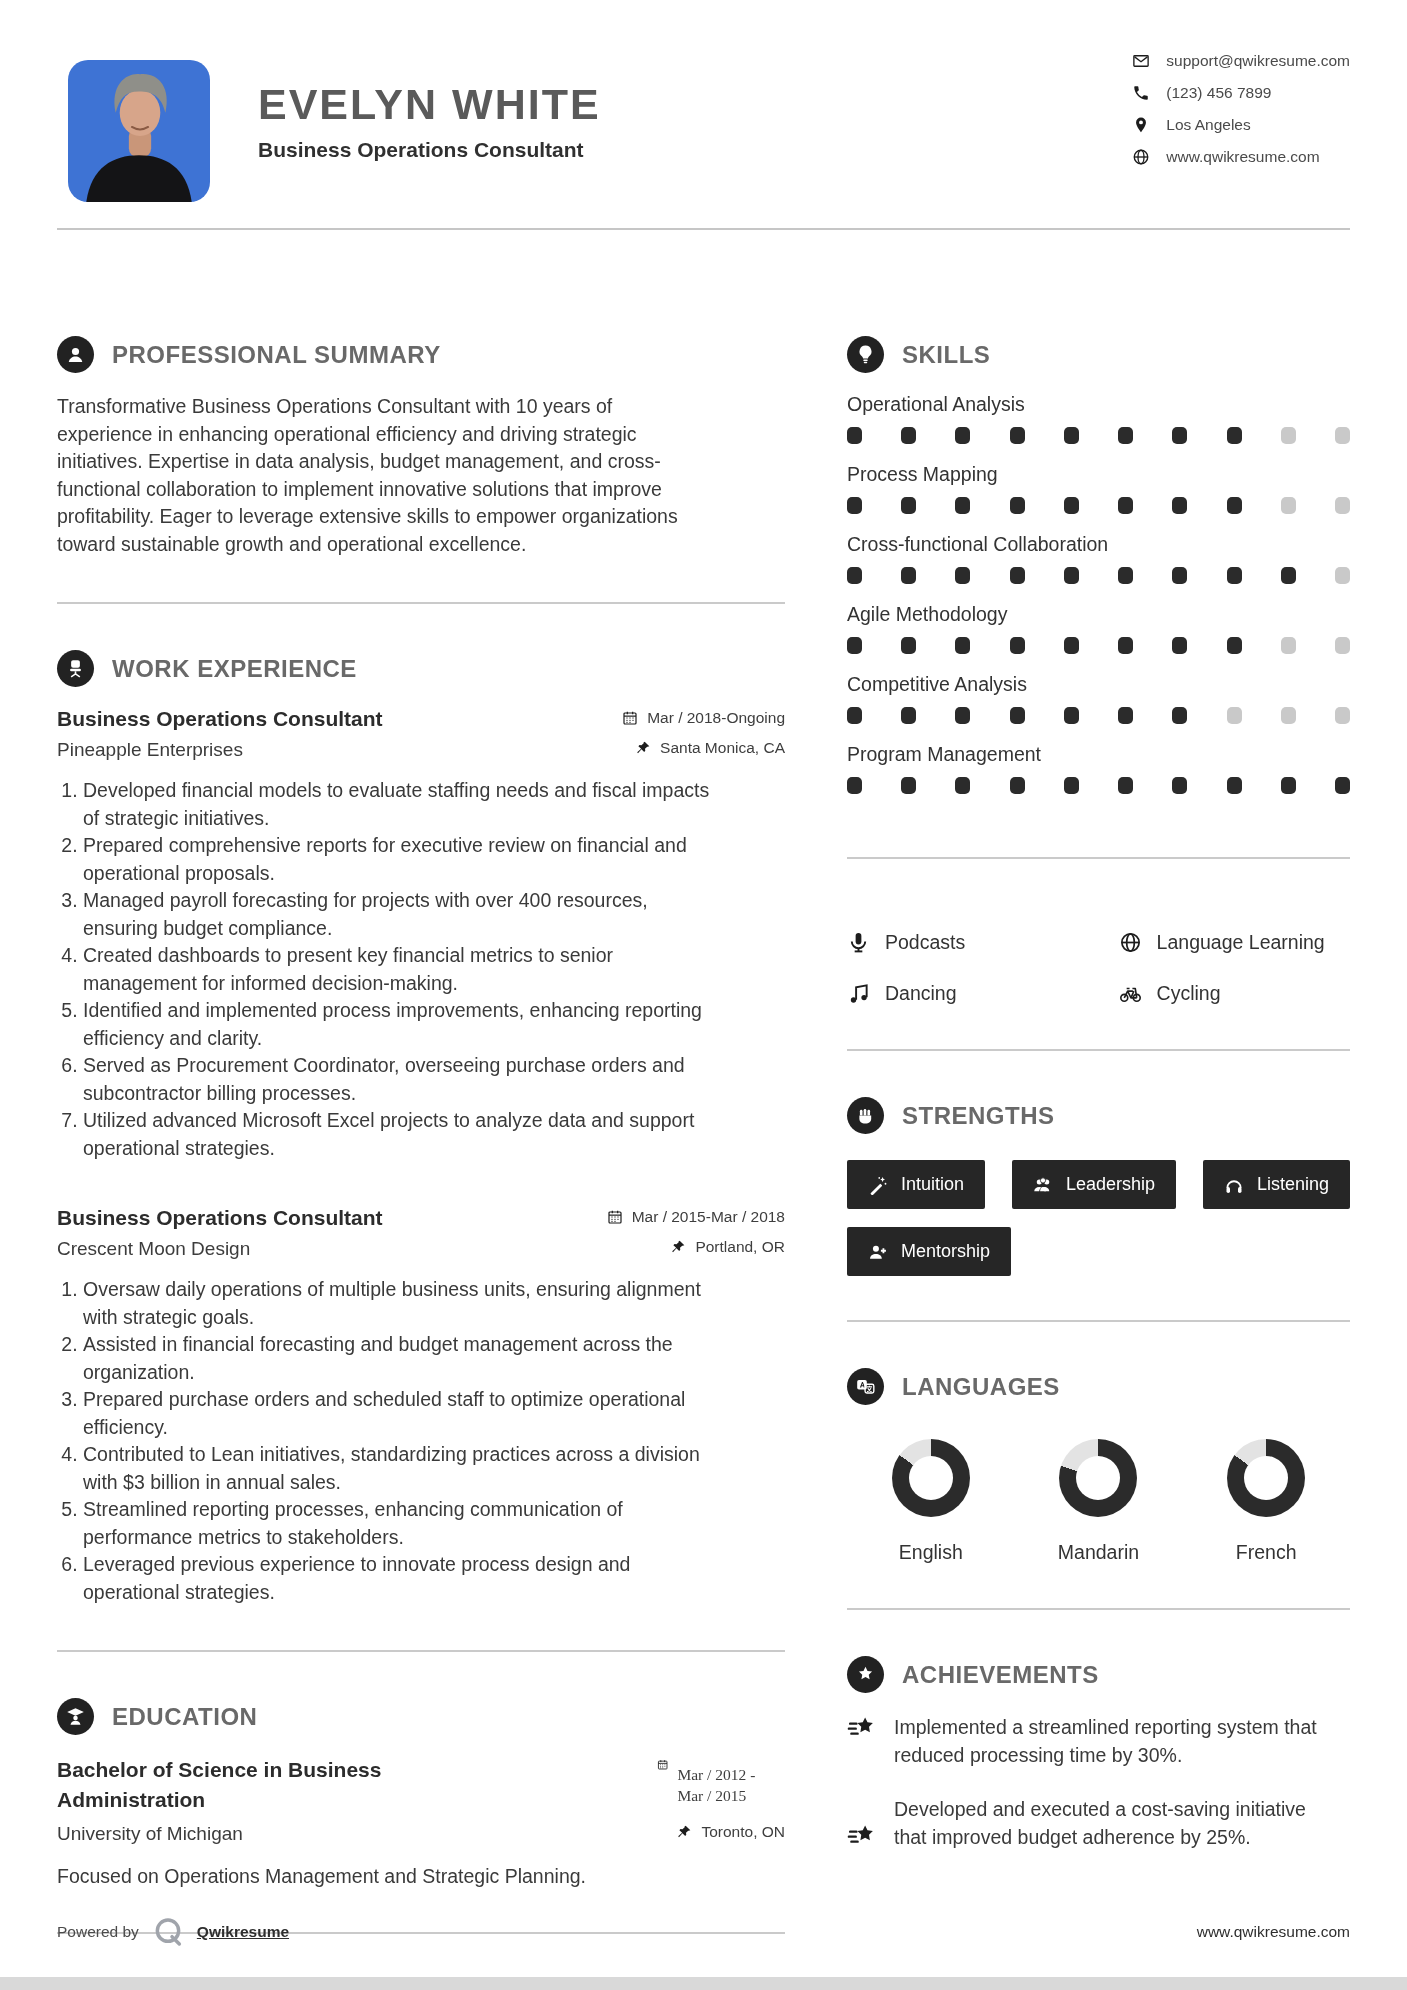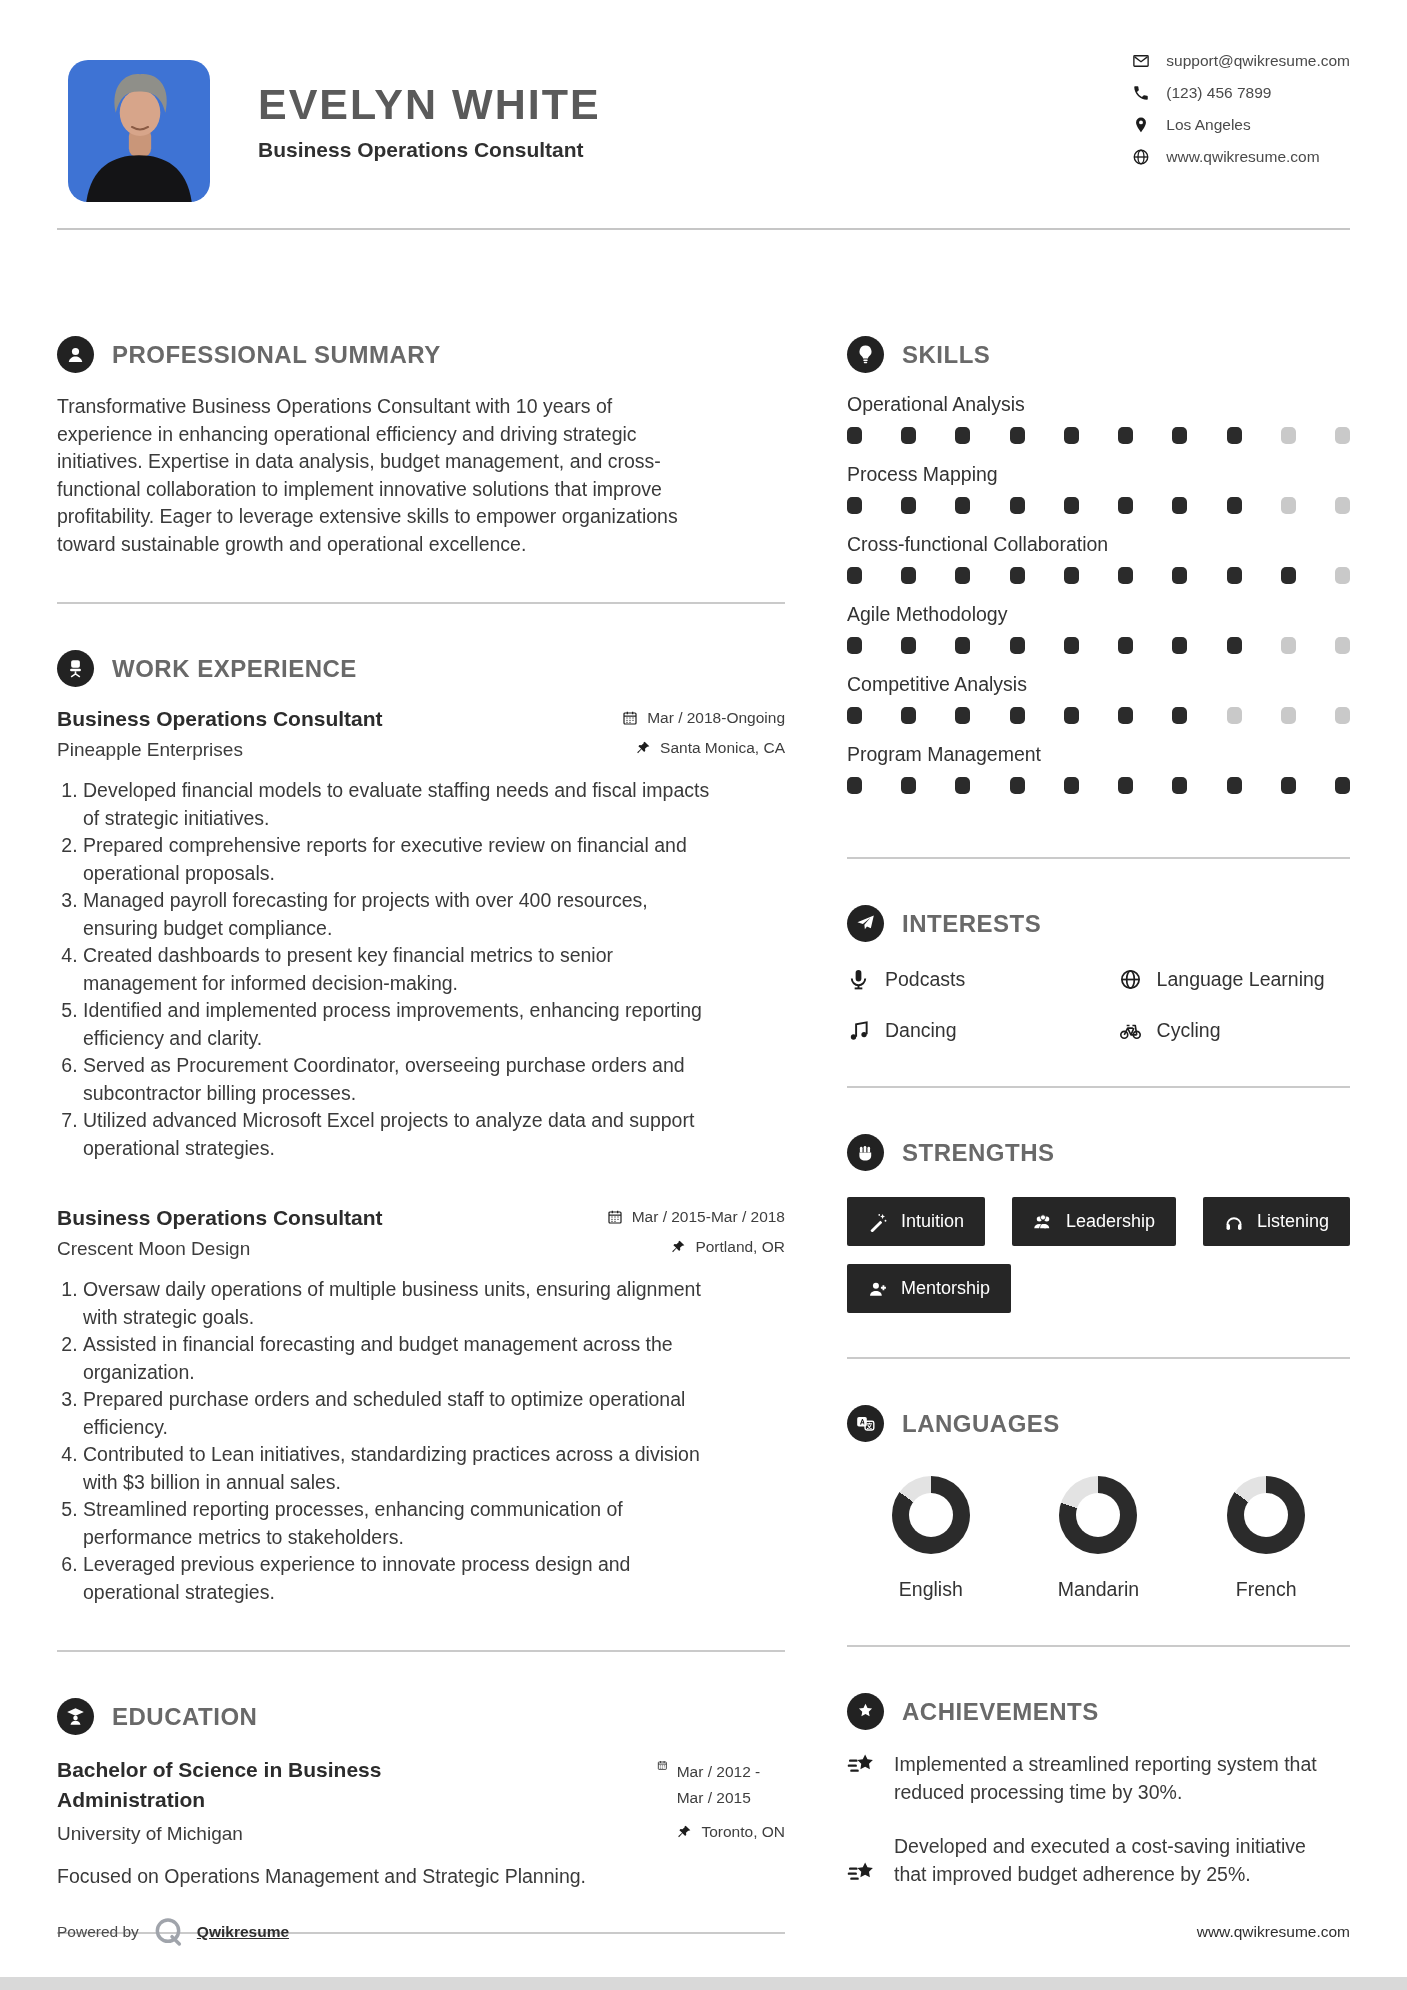--- a/index.html
+++ b/index.html
@@ -44,21 +44,21 @@
   .job + .job { margin-top: 44px; }
   .job-row { display: flex; justify-content: space-between; align-items: baseline; }
   .job-title { font-size: 21px; font-weight: bold; color: #2c2c2c; margin: 0; }
   .company { font-size: 19px; color: #3c3c3c; margin-top: 8px; }
   .meta { display: flex; align-items: center; gap: 9px; font-size: 15.5px; color: #3e3e3e; white-space: nowrap; }
   .meta .icon { width: 16px; height: 16px; }
   .bullets { margin: 16px 0 0; padding-left: 26px; font-size: 19.5px; line-height: 27.5px; max-width: 665px; color: #3a3a3a; }
 
   .edu-row { display: flex; justify-content: space-between; }
   .edu-degree { max-width: 430px; line-height: 30px; }
-  .edu-dates { max-width: 128px; white-space: normal; line-height: 26px; }
+  .edu-dates { max-width: 128px; white-space: normal; line-height: 21px; font-family: Liberation Serif, serif; }
   .edu-dates .icon { align-self: flex-start; margin-top: 2px; }
   .edu-note { font-size: 19.5px; margin: 20px 0 0; color: #3a3a3a; }
 
   
   .skill { margin-bottom: 19px; }
   .skill-name { font-size: 19.5px; margin-bottom: 11px; color: #333; }
   .dots { display: flex; justify-content: space-between; }
   .dot { width: 15px; height: 17px; border-radius: 5px; background: #2b2b2b; }
   .dot.empty { background: #c9c9c9; }
 
@@ -400,28 +400,20 @@
                 <span class="dot"></span>
                 <span class="dot"></span>
                 <span class="dot"></span>
                 <span class="dot"></span>
               </div>
             </div>
           </div>
       </section>
 
       <section class="section">
-        <div class="sec-head">
-          <span class="sec-icon">
-            <svg viewBox="0 0 24 24">
-                <path d="M21.5 2.8 2.8 10.6l6.2 2.1 8.6-7.3-6.9 8.1.6 5.2 2.4-3.3 4.4 2.1z" fill="currentColor"></path>
-              </svg>
-          </span>
-          <h2 class="sec-title">INTERESTS</h2>
-        </div>
         <div class="interests-grid">
             <div class="interest">
               <span class="icon interest-icon">
                 <svg viewBox="0 0 24 24" width="100%" height="100%">
                   <rect x="9" y="2" width="6" height="12" rx="3" fill="currentColor"></rect>
                   <path d="M5 11a7 7 0 0 0 14 0" fill="none" stroke="currentColor" stroke-width="2"></path>
                   <line x1="12" y1="18" x2="12" y2="21" stroke="currentColor" stroke-width="2"></line>
                   <line x1="8" y1="21.3" x2="16" y2="21.3" stroke="currentColor" stroke-width="2"></line>
                 </svg>
               </span>

